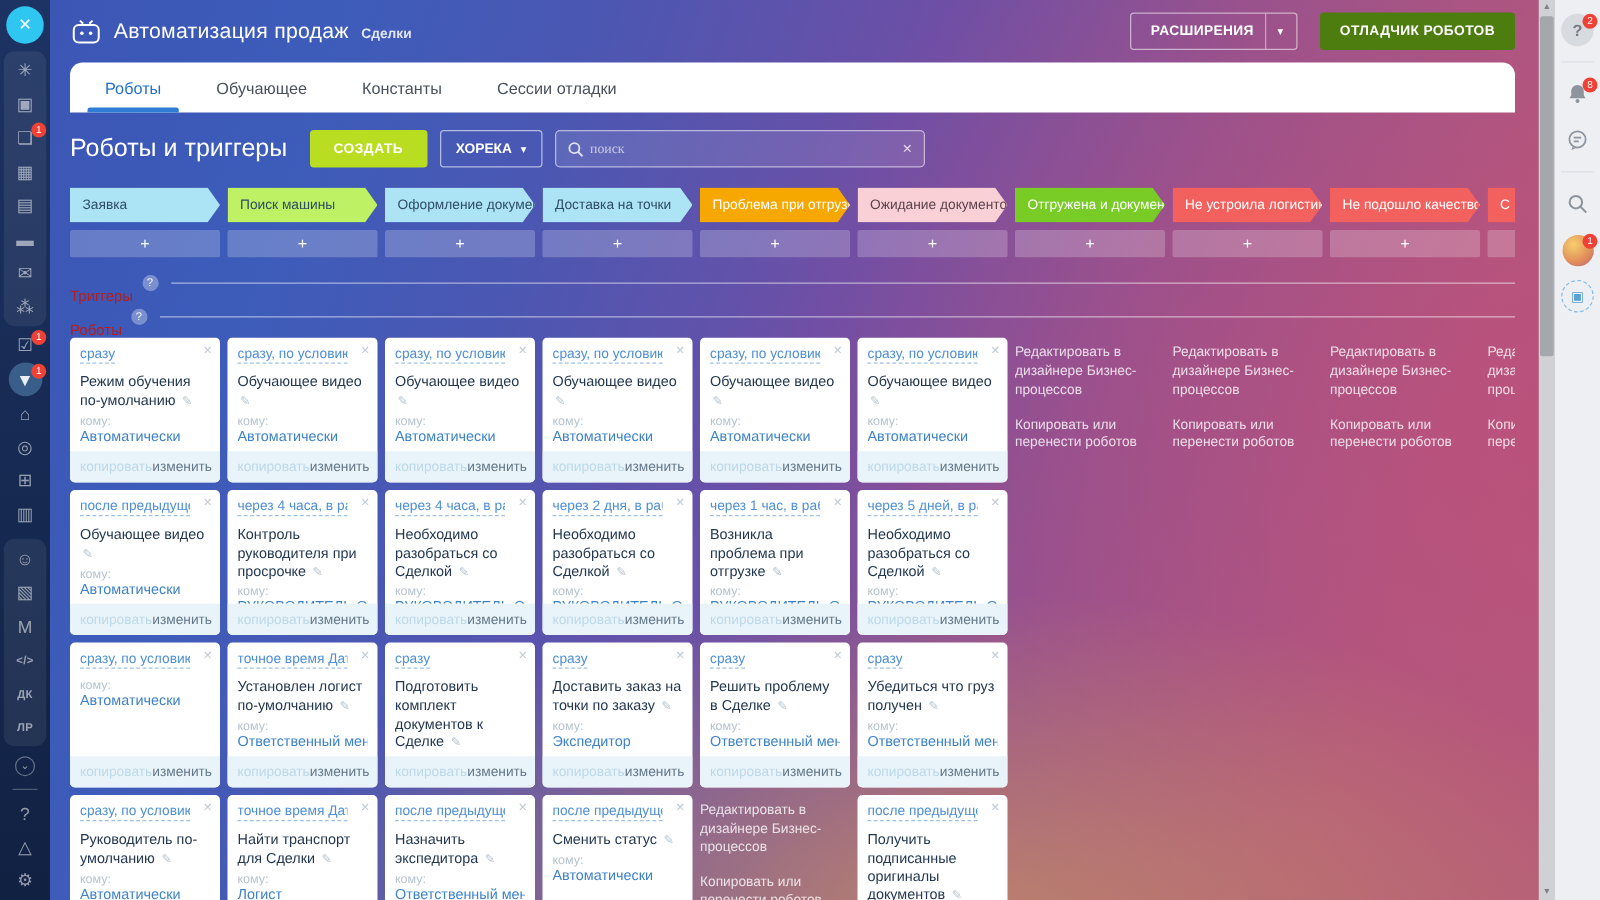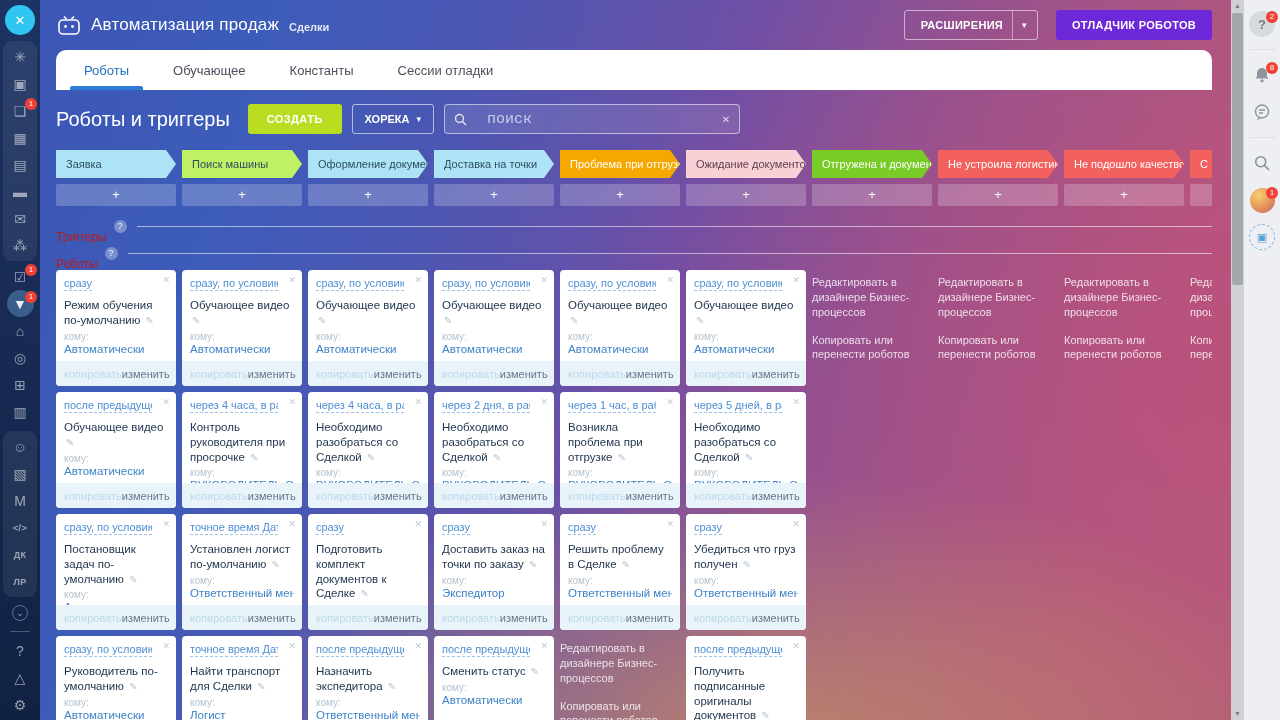--- a/index.html
+++ b/index.html
@@ -63,21 +63,21 @@
   .robot-badge { width:26px; height:24px; color:#fff; margin-right:9px; flex:none; }
   .app-title { color:#fff; font-size:17px; font-weight:400; letter-spacing:.2px; }
   .entity-link { color:rgba(255,255,255,.85); font-size:11px; font-weight:bold;
     margin-left:10px; margin-top:3px; cursor:pointer; }
   .hspacer { flex:1; }
   .btn-ext { height:30px; border:1px solid rgba(255,255,255,.55); border-radius:3px;
     color:#fff; font-size:11px; font-weight:bold; display:flex; align-items:center;
     padding:0 10px 0 16px; cursor:pointer; margin-right:18px; letter-spacing:.3px; }
   .btn-ext .vline { width:1px; height:28px; background:rgba(255,255,255,.45); margin:0 9px; }
   .btn-ext .caret { font-size:9px; }
-  .btn-debug { height:30px; background:#6d28d9; border-radius:3px; color:#fff;
+  .btn-debug { height:30px; background:#4d7c0f; border-radius:3px; color:#fff;
     font-size:11px; font-weight:bold; display:flex; align-items:center; padding:0 16px;
     cursor:pointer; letter-spacing:.3px; }
 
   .tabbar { background:#fff; border-radius:10px 10px 0 0; height:40px; display:flex;
     align-items:stretch; padding-left:6px; }
   .tab { position:relative; padding:0 22px; display:flex; align-items:center;
     font-size:13px; color:#4a515c; cursor:pointer; }
   .tab.active { color:#2471c6; }
   .tab.active::after { content:""; position:absolute; left:8px; right:8px; bottom:0;
     height:4px; background:#2e7cd6; border-radius:2px 2px 0 0; }
@@ -89,21 +89,21 @@
     cursor:pointer; letter-spacing:.4px; margin-right:10px; }
   .btn-funnel { height:30px; border:1px solid rgba(255,255,255,.6); border-radius:3px;
     color:#fff; font-size:11px; font-weight:bold; display:flex; align-items:center;
     gap:7px; padding:0 12px; cursor:pointer; margin-right:10px; }
   .btn-funnel .caret { font-size:9px; }
   .searchbox { height:30px; width:296px; border:1px solid rgba(255,255,255,.55);
     background:rgba(255,255,255,.10); border-radius:4px; display:flex; align-items:center;
     padding:0 9px; }
   .searchbox svg { flex:none; color:rgba(255,255,255,.8); }
   .searchbox input { flex:1; background:transparent; border:none; outline:none;
-    color:#fff; font-size:15px; margin:0 20px; font-family:Liberation Mono, monospace; }
+    color:#fff; font-size:11px; margin:0 5px; font-family:Liberation Serif, serif; }
   .searchbox input::placeholder { color:rgba(255,255,255,.65); }
   .search-clear { color:rgba(255,255,255,.75); font-size:10px; cursor:pointer; }
 
   .stage-row, .plus-row, .board { display:flex; gap:6px; overflow:hidden; }
   .stage-row { margin-top:14px; }
   .stage { flex:none; width:120px; height:28px; line-height:28px; padding:0 8px 0 10px;
     font-size:11px; white-space:nowrap; overflow:hidden; cursor:pointer;
     clip-path:polygon(0 0, calc(100% - 10px) 0, 100% 50%, calc(100% - 10px) 100%, 0 100%); }
   .plus-row { margin-top:6px; }
   .plus-cell { flex:none; width:120px; height:22px; border-radius:2px;
@@ -341,24 +341,20 @@
     </div>
     <div class="card-footer">
       <span class="f-copy">копировать</span>
       <span class="f-edit">изменить</span>
     </div>
   </div>
         <div class="card">
     <div class="card-body">
       <span class="when">сразу, по условию</span>
       <span class="card-x">✕</span>
-      <div class="card-title">
-        <span>Постановщик задач по-умолчанию</span>
-        <span class="pencil">✎</span>
-      </div>
       <div class="to-label">кому:</div>
       <div class="to-value">Автоматически</div>
     </div>
     <div class="card-footer">
       <span class="f-copy">копировать</span>
       <span class="f-edit">изменить</span>
     </div>
   </div>
         <div class="card">
     <div class="card-body">

